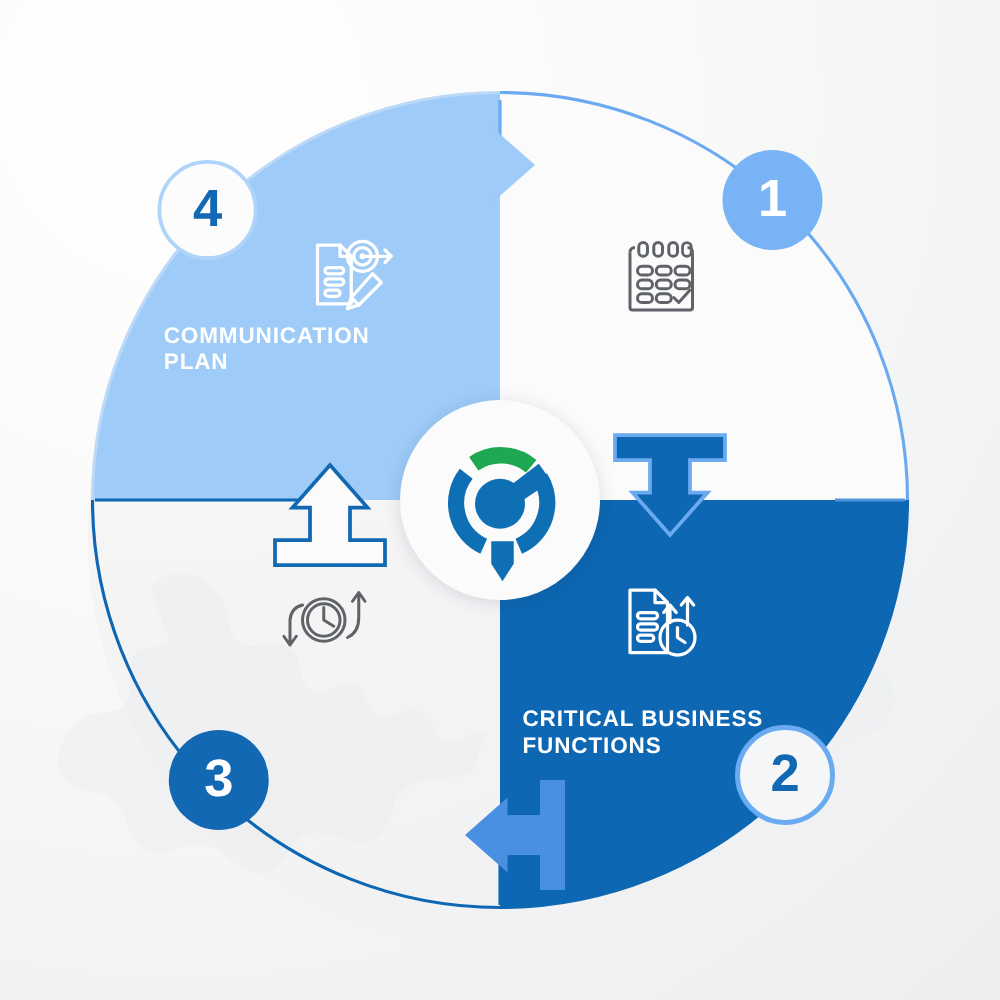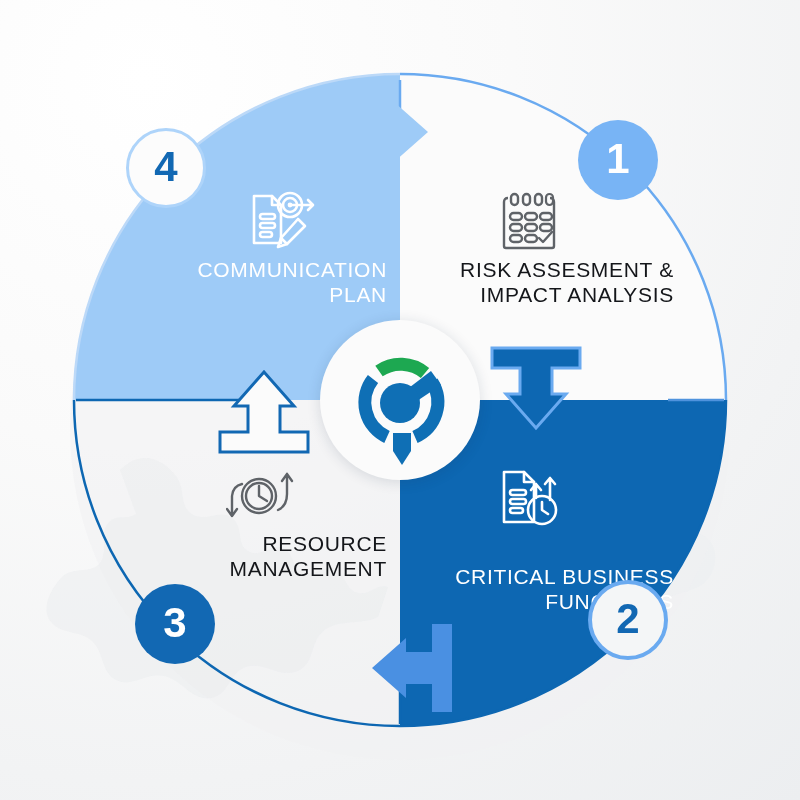--- a/index.html
+++ b/index.html
@@ -11,23 +11,23 @@
   #stage{position:relative;width:800px;height:800px;
     background:
       radial-gradient(circle at 18% 10%, #ffffff 0%, #fafafa 38%, #f2f3f4 72%, #eceef0 100%);
   }
   .bg-map{position:absolute;inset:0;pointer-events:none;}
   .wheel{position:absolute;left:72px;top:72px;width:656px;height:656px;}
   .wheel svg{display:block;}
 
   
   .qlabel{
-    position:absolute;text-align:right;
-    font-weight:400;letter-spacing:.7px;
-    font-size:21px;line-height:1.18;
+    position:absolute;text-align:left;
+    font-weight:700;letter-spacing:.7px;
+    font-size:18px;line-height:1.18;
     text-transform:uppercase;
     white-space:pre-line;
     pointer-events:none;
   }
   .q1{left:418px;top:258px;width:256px;color:#14161a;}
   .q2{left:418px;top:532px;width:256px;color:#ffffff;margin-top:33px;}
   .q3{left:131px;top:532px;width:256px;color:#14161a;}
   .q4{left:131px;top:258px;width:256px;color:#ffffff;}
 
   .qicon{position:absolute;width:70px;height:66px;}
@@ -185,26 +185,22 @@
         <circle cx="44" cy="17" r="12"></circle>
         <circle cx="44" cy="17" r="7"></circle>
         <circle cx="44" cy="17" r="2.4" fill="#ffffff" stroke="none"></circle>
         <path d="M44 17 h22 M62 12 l5 5 l-5 5"></path>
         <path d="M52 31 l7 7 L41 56 l-9 3 l3 -9 Z"></path>
         <path d="M35 50 l6 6"></path>
       </g>
     </svg>
   </div>
 
-  <div class="qlabel q1">RISK ASSESMENT &amp;
-IMPACT ANALYSIS</div>
   <div class="qlabel q2">CRITICAL BUSINESS
 FUNCTIONS</div>
-  <div class="qlabel q3">RESOURCE
-MANAGEMENT</div>
   <div class="qlabel q4">COMMUNICATION
 PLAN</div>
 
   <div class="badge b1">
     <span>1</span>
   </div>
   <div class="badge b2">
     <span>2</span>
   </div>
   <div class="badge b3">

